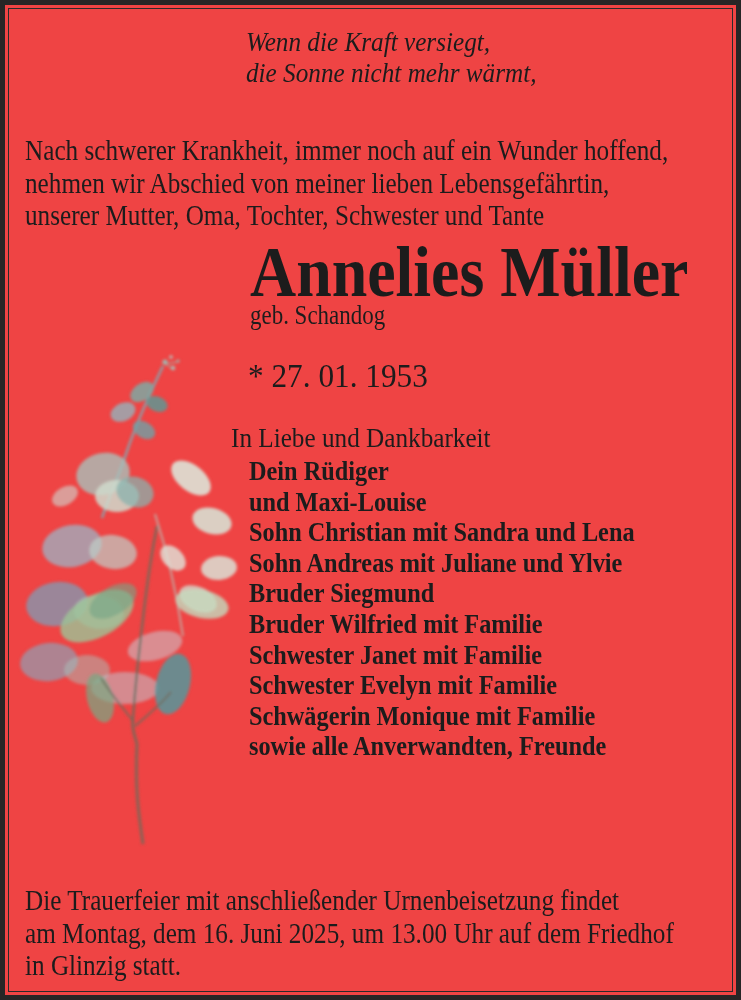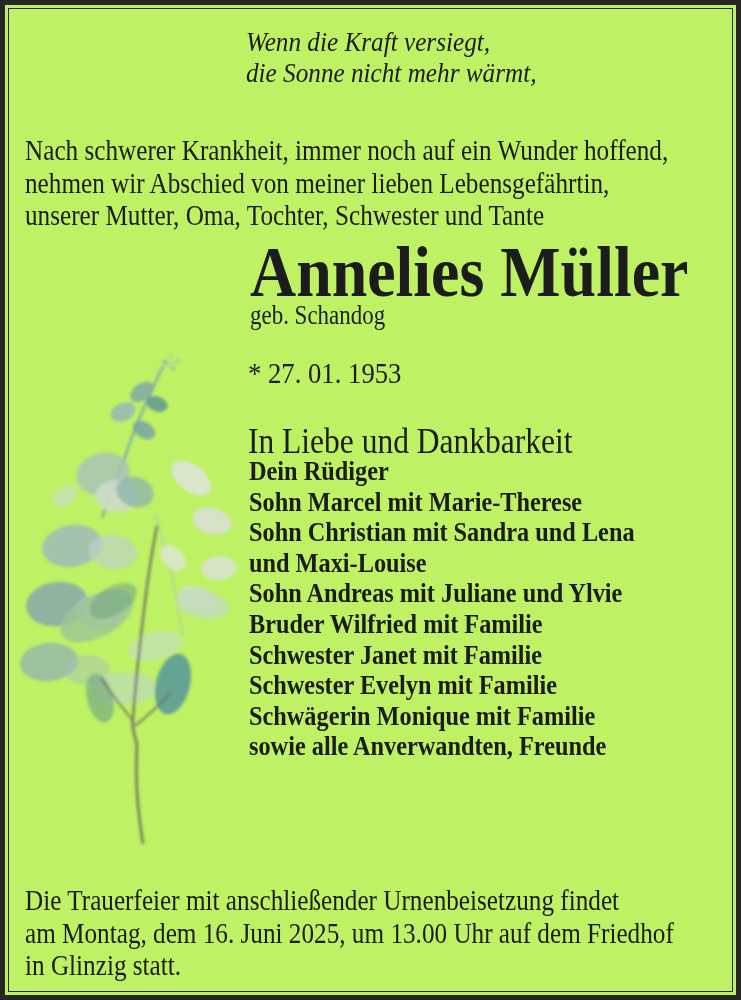--- a/index.html
+++ b/index.html
@@ -1,42 +1,42 @@
 <!DOCTYPE html>
 <html><head>
 <meta charset="utf-8">
 <style>
   html,body{margin:0;padding:0;background:#ffffff;}
   .sheet{
-    position:relative;width:741px;height:1000px;background:#bef264;
+    position:relative;width:741px;height:1000px;background:#ef4444;
     font-family:"Liberation Serif","DejaVu Serif",serif;color:#1c1c1c;overflow:hidden;
   }
   .frame-outer{position:absolute;inset:0;border:5px solid #262626;pointer-events:none;}
   .frame-inner{position:absolute;inset:8px;border:1.5px solid #2a2a2a;pointer-events:none;}
   .abs{position:absolute;white-space:nowrap;}
   .cond{transform-origin:left top;display:inline-block;}
 
   .quote{left:246px;top:26px;font-style:italic;font-size:28px;line-height:31px;}
   .quote .cond{transform:scaleX(0.90);}
 
   .intro{left:25px;top:134px;font-size:30px;line-height:32.5px;}
   .intro .cond{transform:scaleX(0.84);}
 
   .name{left:250px;top:233px;font-size:71px;font-weight:bold;line-height:78px;}
   .name .cond{transform:scaleX(0.90);}
 
   .maiden{left:250px;top:300px;font-size:27px;}
   .maiden .cond{transform:scaleX(0.85);}
 
-  .date-line{top:357px;font-size:29px;text-decoration:underline;}
+  .date-line{top:357px;font-size:34px;text-decoration:underline;}
   .birth{left:248px;}
   .death{left:518px;}
   .date-line .cond{transform:scaleX(0.92);}
 
-  .farewell{left:248px;top:422px;font-size:35px;}
+  .farewell{left:231px;top:422px;font-size:28px;}
   .farewell .cond{transform:scaleX(0.90);}
 
   .mourners{left:249px;top:456px;font-size:27px;font-weight:bold;line-height:30.6px;text-decoration:underline;}
   .mourners .cond{transform:scaleX(0.90);}
 
   .funeral{left:25px;top:884px;font-size:30px;line-height:32.5px;}
   .funeral .cond{transform:scaleX(0.84);}
 
   .art{position:absolute;left:5px;top:346px;width:240px;height:510px;}
 </style>
@@ -124,24 +124,24 @@
   <div class="abs date-line birth">
     <span class="cond"><span>*</span>&nbsp;<span>27. 01. 1953</span></span>
   </div>
 
   <div class="abs farewell">
     <span class="cond">In Liebe und Dankbarkeit</span>
   </div>
 
   <div class="abs mourners">
     <div><span class="cond">Dein Rüdiger</span></div>
-    <div><span class="cond">Sohn Marcel mit Marie-Therese</span></div>
+    <div><span class="cond">und Maxi-Louise</span></div>
     <div><span class="cond">Sohn Christian mit Sandra und Lena</span></div>
-    <div><span class="cond">und Maxi-Louise</span></div>
     <div><span class="cond">Sohn Andreas mit Juliane und Ylvie</span></div>
+    <div><span class="cond">Bruder Siegmund</span></div>
     <div><span class="cond">Bruder Wilfried mit Familie</span></div>
     <div><span class="cond">Schwester Janet mit Familie</span></div>
     <div><span class="cond">Schwester Evelyn mit Familie</span></div>
     <div><span class="cond">Schwägerin Monique mit Familie</span></div>
     <div><span class="cond">sowie alle Anverwandten, Freunde</span></div>
   </div>
 
   <div class="abs funeral">
     <div><span class="cond">Die Trauerfeier mit anschließender Urnenbeisetzung findet</span></div>
     <div><span class="cond">am Montag, dem 16. Juni 2025, um 13.00 Uhr auf dem Friedhof</span></div>

